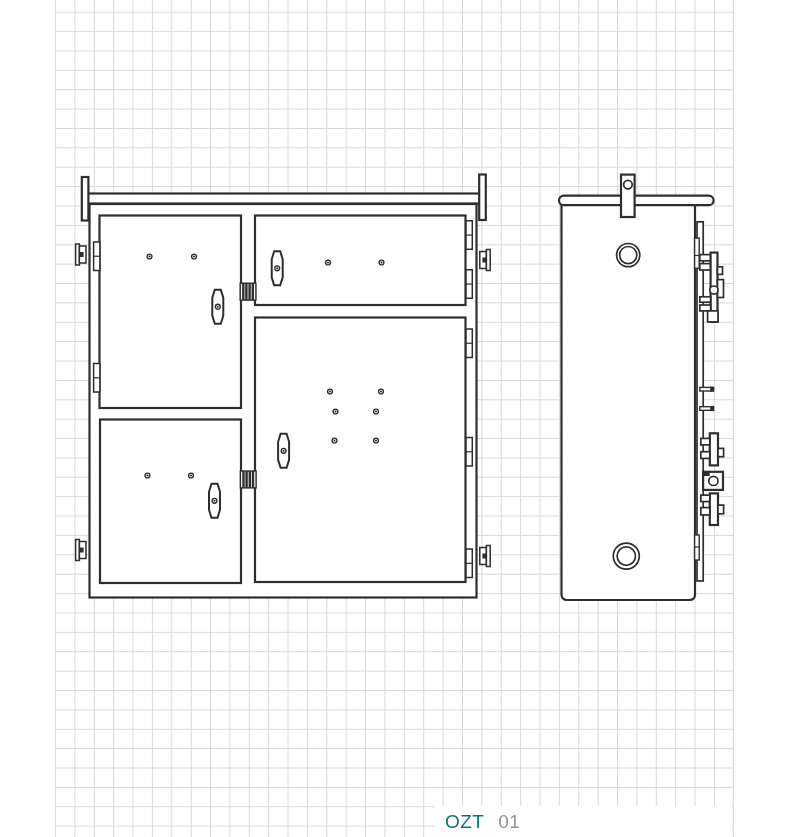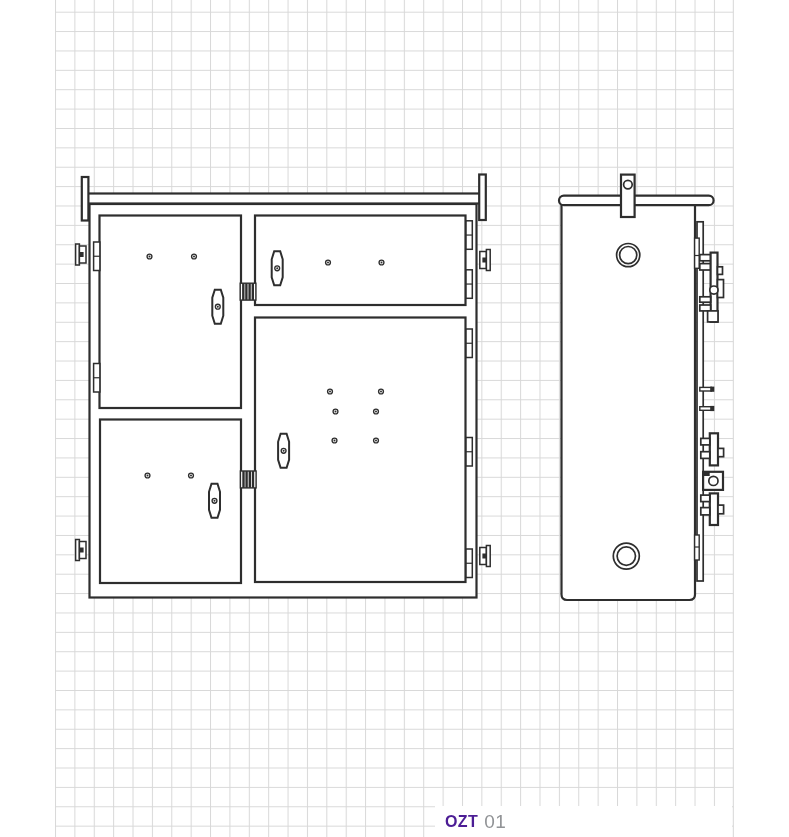--- a/index.html
+++ b/index.html
@@ -6,22 +6,22 @@
   .page{position:relative;width:789px;height:837px;background:#ffffff;overflow:hidden;
         font-family:"Liberation Sans",sans-serif;}
   svg{position:absolute;left:0;top:0;display:block;}
   
   .ln  {fill:#ffffff;stroke:#2e2e2e;stroke-width:2.2;}
   .ln2 {fill:#ffffff;stroke:#2e2e2e;stroke-width:1.7;}
   .ln3 {fill:#ffffff;stroke:#2e2e2e;stroke-width:1.4;}
   .dk  {fill:#2e2e2e;stroke:none;}
   .label-box{position:absolute;left:435px;top:806px;width:297px;height:31px;background:#ffffff;
              display:flex;align-items:center;padding-left:10px;box-sizing:border-box;}
-  .label-series{font-size:16px;font-weight:700;color:#4c1d95;letter-spacing:.4px;}
-  .label-model{font-size:19px;font-weight:400;color:#919396;margin-left:6px;letter-spacing:.4px;}
+  .label-series{font-size:19px;font-weight:400;color:#0f766e;letter-spacing:.4px;}
+  .label-model{font-size:19px;font-weight:400;color:#919396;margin-left:14px;letter-spacing:.4px;}
 </style>
 </head>
 <body>
 
 <div class="page">
   <svg width="789" height="837" viewBox="0 0 789 837">
     <defs>
       <pattern id="grid" patternUnits="userSpaceOnUse" x="55" y="11.7" width="19.38" height="19.38">
         <path d="M0 0.5 H19.38 M0.5 0 V19.38" fill="none" stroke="#d8d8d8" stroke-width="1"></path>
       </pattern>

